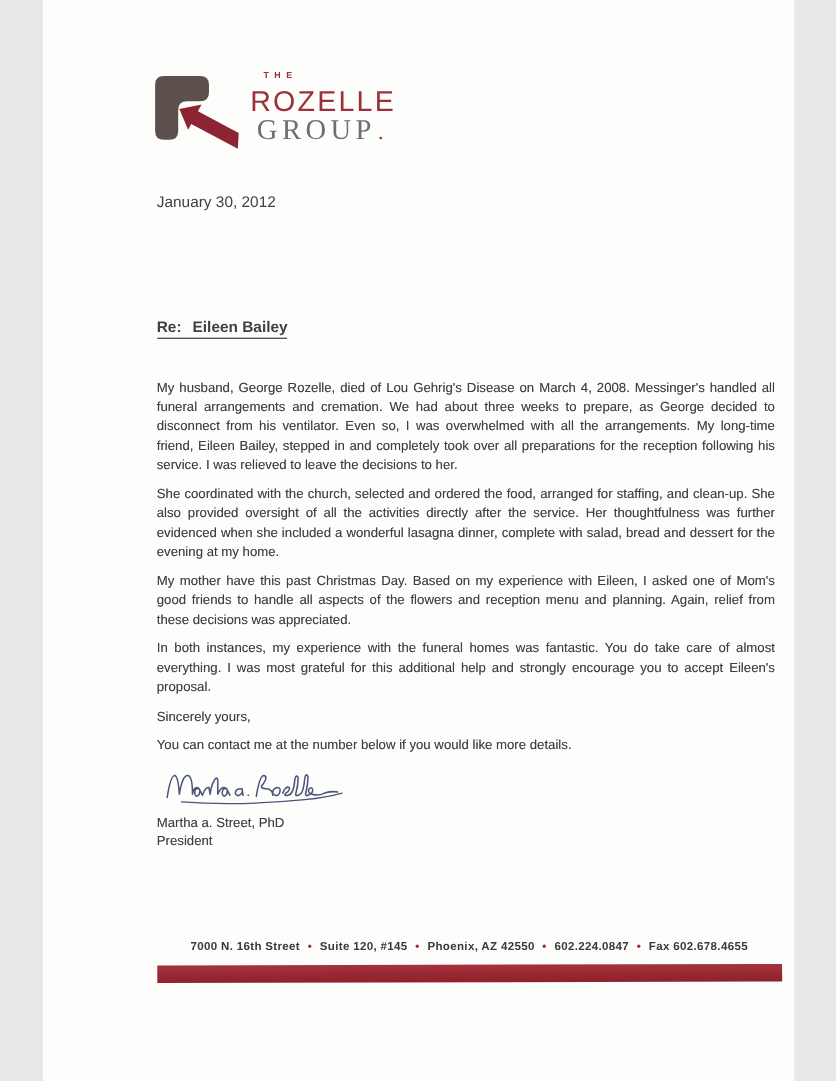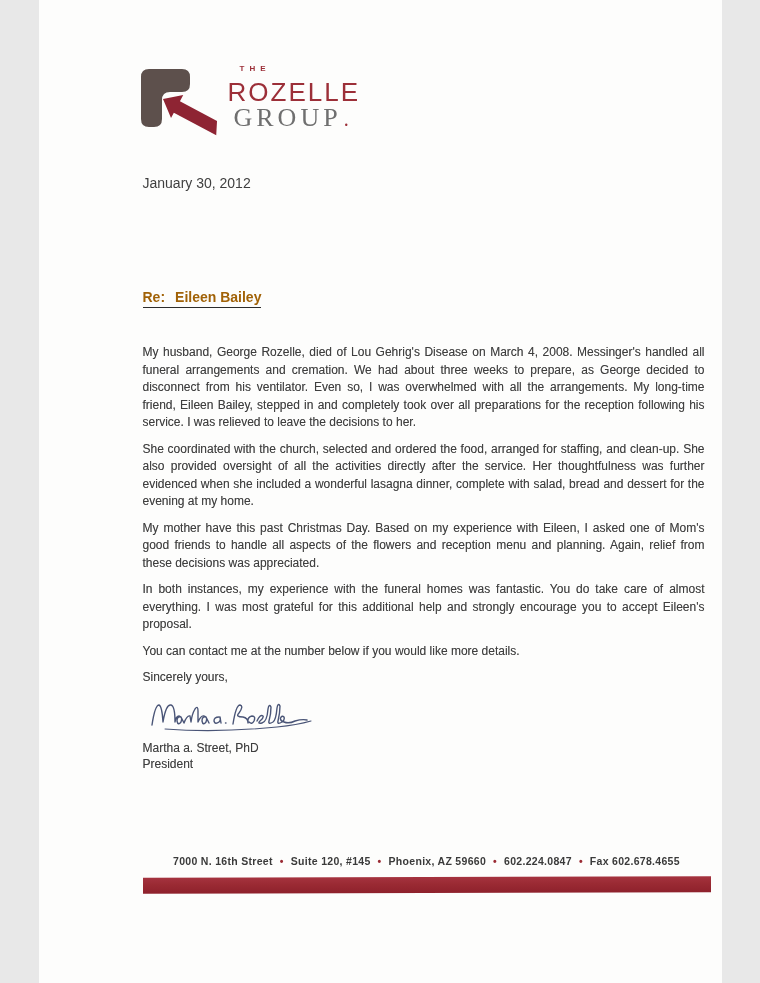--- a/index.html
+++ b/index.html
@@ -37,21 +37,21 @@
   .logo-period { color: var(--maroon, #9c2f38); margin-left: 2px; font-size: 20px; }
 
   
   .date {
     position: absolute; left: 104px; top: 159px;
     font-size: 14px;
     margin-top: 16px;
   }
   .re {
     position: absolute; left: 104px; top: 289px;
-    font-size: 14px; font-weight: 700; color: #a16207;
+    font-size: 14px; font-weight: 700; color: #404040;
     border-bottom: 1.6px solid #2c2c2c;
     padding-bottom: 2px;
   }
   .re .re-subject { margin-left: 10px; }
 
   .letter-body {
     position: absolute; left: 104px; top: 344px; width: 562px;
     font-size: 12px; line-height: 17.5px;
     text-shadow: 0 0 0.4px rgba(60,60,60,0.45);
   }
@@ -108,22 +108,22 @@
 
   <div class="re">
     <span>Re:</span><span class="re-subject">Eileen Bailey</span>
   </div>
 
   <div class="letter-body">
     <p>My husband, George Rozelle, died of Lou Gehrig's Disease on March 4, 2008.  Messinger's handled all funeral arrangements and cremation.  We had about three weeks to prepare, as George decided to disconnect from his ventilator.  Even so, I was overwhelmed with all the arrangements.  My long-time friend, Eileen Bailey, stepped in and completely took over all preparations for the reception following his service. I was relieved to leave the decisions to her.</p>
     <p>She coordinated with the church, selected and ordered the food, arranged for staffing, and clean-up.  She also provided oversight of all the activities directly after the service.  Her thoughtfulness was further evidenced when she included a wonderful lasagna dinner, complete with salad, bread and dessert for the evening at my home.</p>
     <p>My mother have this past Christmas Day.  Based on my experience with Eileen, I asked one of Mom's good friends to handle all aspects of the flowers and reception menu and planning.  Again, relief from these decisions was appreciated.</p>
     <p>In both instances, my experience with the funeral homes was fantastic.  You do take care of almost everything.  I was most grateful for this additional help and strongly encourage you to accept Eileen's proposal.</p>
+    <p class="no-justify closing">Sincerely yours,</p>
     <p class="no-justify">You can contact me at the number below if you would like more details.</p>
-    <p class="no-justify closing">Sincerely yours,</p>
 
     <svg class="signature" role="img" width="180" height="40" viewBox="0 0 180 40" fill="none" stroke="#4a5577" stroke-width="1.4" stroke-linecap="round" stroke-linejoin="round" aria-label="Martha A. Rozelle">
       <path d="M5 29 Q8 9 12 9 Q15 10 16 26 Q19 8 24 9 Q28 10 28 26
                Q29 20 32 20 Q36 21 34 26 Q31 30 30 25 Q30 20 34 21 L37 27
                Q40 19 43 20 L44 26 Q45 18 48 13 Q51 9 51 15 L51 26
                Q54 19 57 20 Q61 21 59 26 Q56 30 55 25 Q55 20 59 21 L62 27"></path>
       <path d="M72 21 Q67 21 67 25 Q68 29 72 26 Q74 24 73 21 L74 27 M78.5 27 L79 27"></path>
       <path d="M86 28 Q89 9 93 9 Q97 10 92 17 Q88 21 96 21 Q101 22 101 27
                Q100 21 105 20 Q109 20 107 25 Q105 29 102 26
                M110 25 Q113 18 116 20 Q117 22 113 25 Q110 28 115 27
@@ -131,17 +131,17 @@
                Q129 24 130 12 Q131 6 133 10 Q133 17 131 25 Q130 29 135 26
                Q138 24 137 21 Q135 19 133.5 22 Q133 25 137 26 Q142 28 148 25 Q155 23 160 24"></path>
       <path stroke-width="1.1" d="M18 33 Q70 37 130 31 Q150 29 164 25"></path>
     </svg>
 
     <div class="signer">Martha a. Street, PhD</div>
     <div class="signer">President</div>
   </div>
 
   <div class="footer-text">
-    <span>7000 N. 16th Street</span><span class="dot">•</span><span>Suite 120, #145</span><span class="dot">•</span><span>Phoenix, AZ 59660</span><span class="dot">•</span><span>602.224.0847</span><span class="dot">•</span><span>Fax 602.678.4655</span>
+    <span>7000 N. 16th Street</span><span class="dot">•</span><span>Suite 120, #145</span><span class="dot">•</span><span>Phoenix, AZ 42550</span><span class="dot">•</span><span>602.224.0847</span><span class="dot">•</span><span>Fax 602.678.4655</span>
   </div>
   <div class="footer-bar"></div>
 
 </div>
 
 </body></html>

